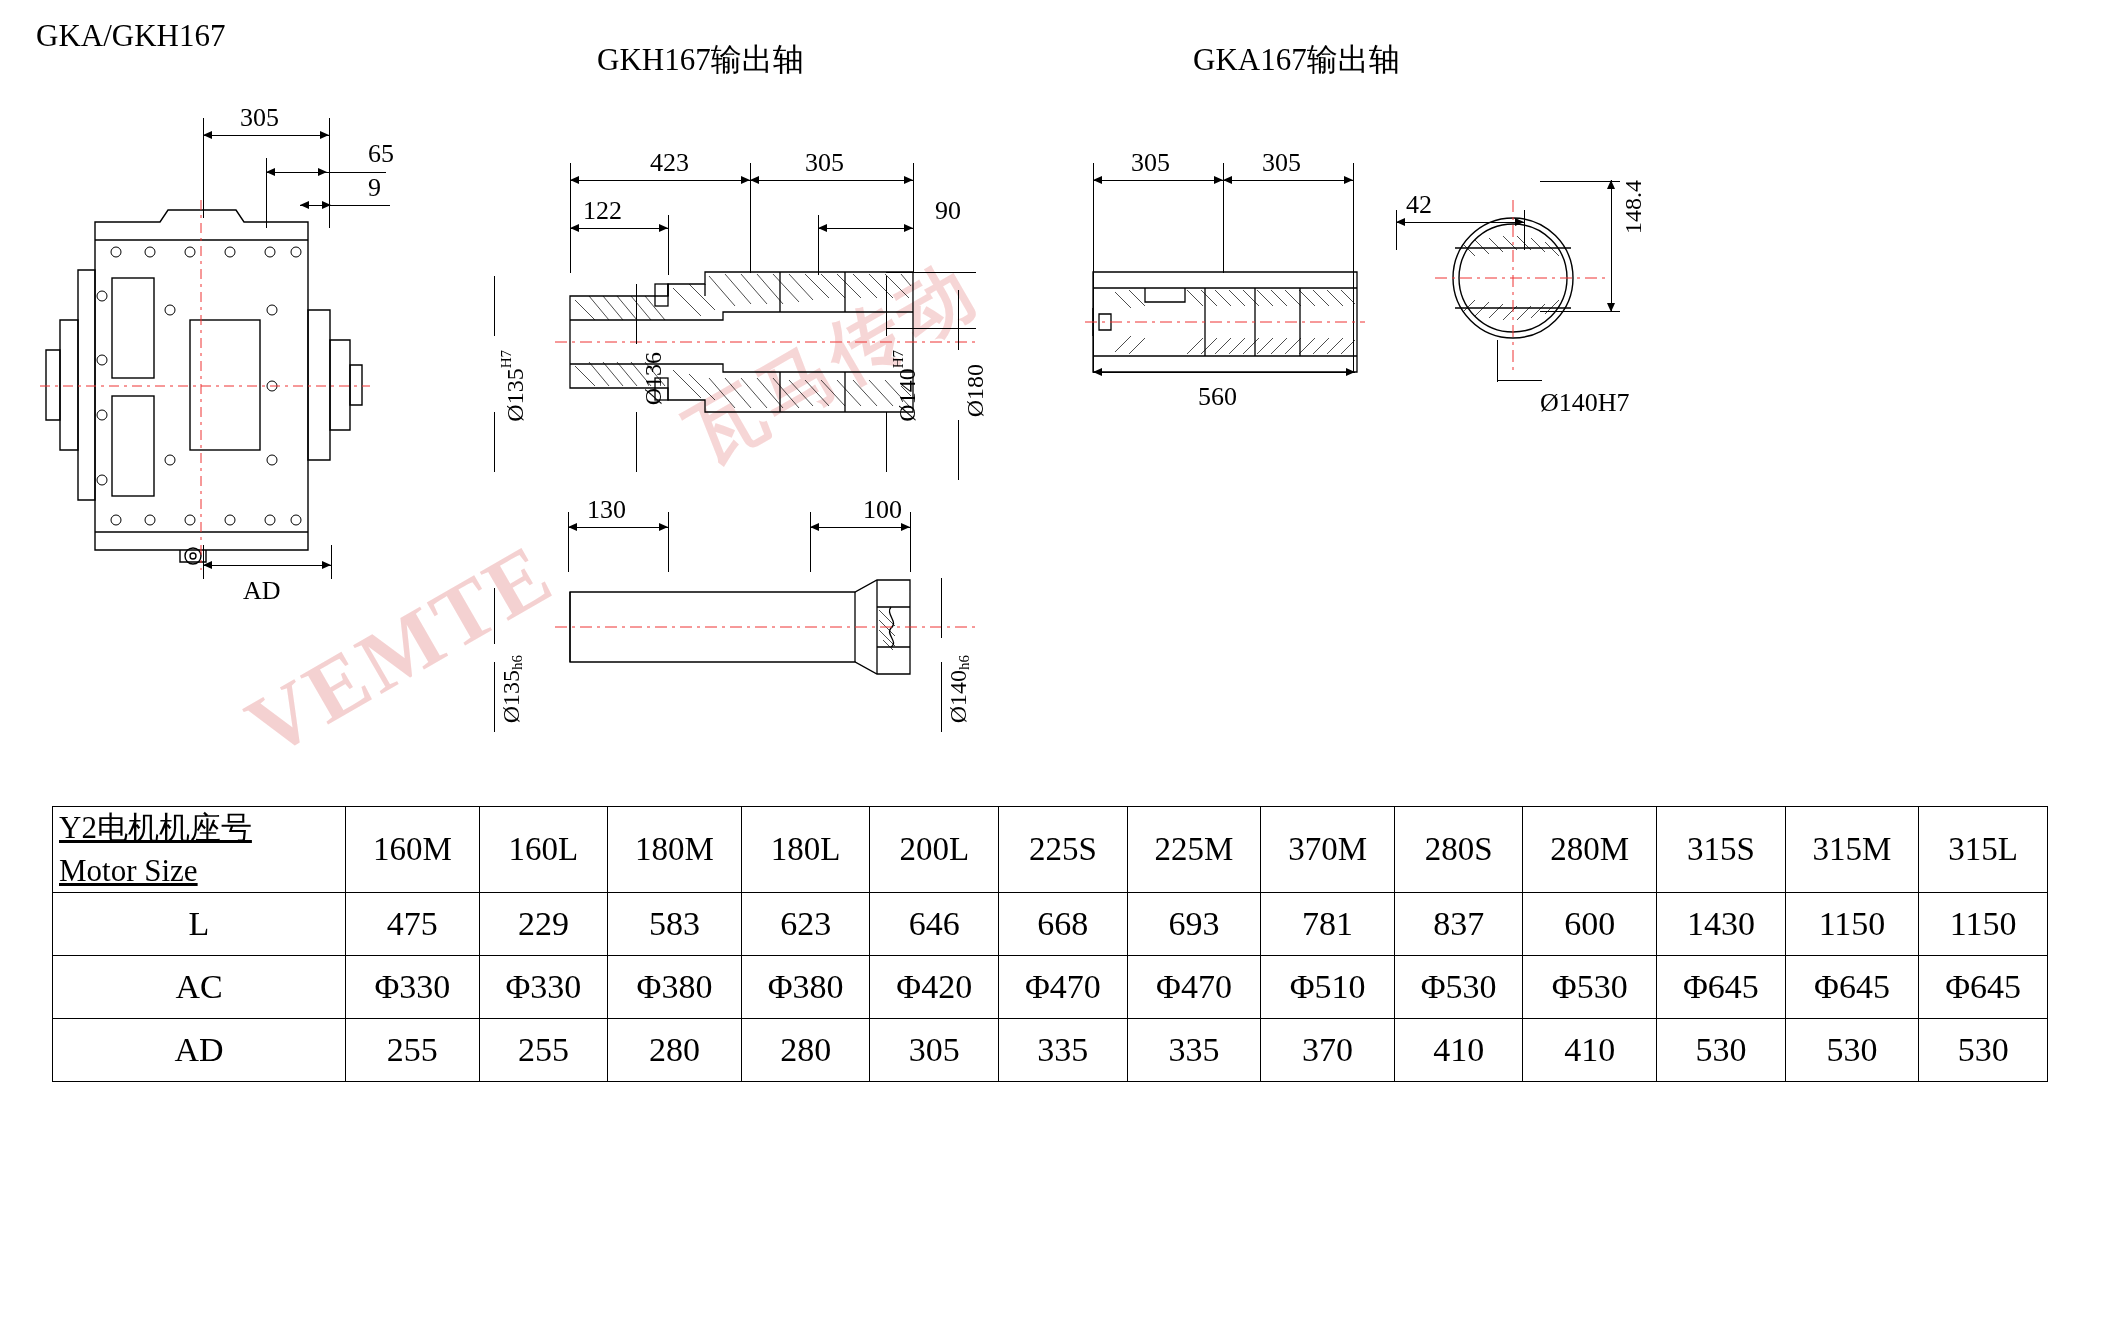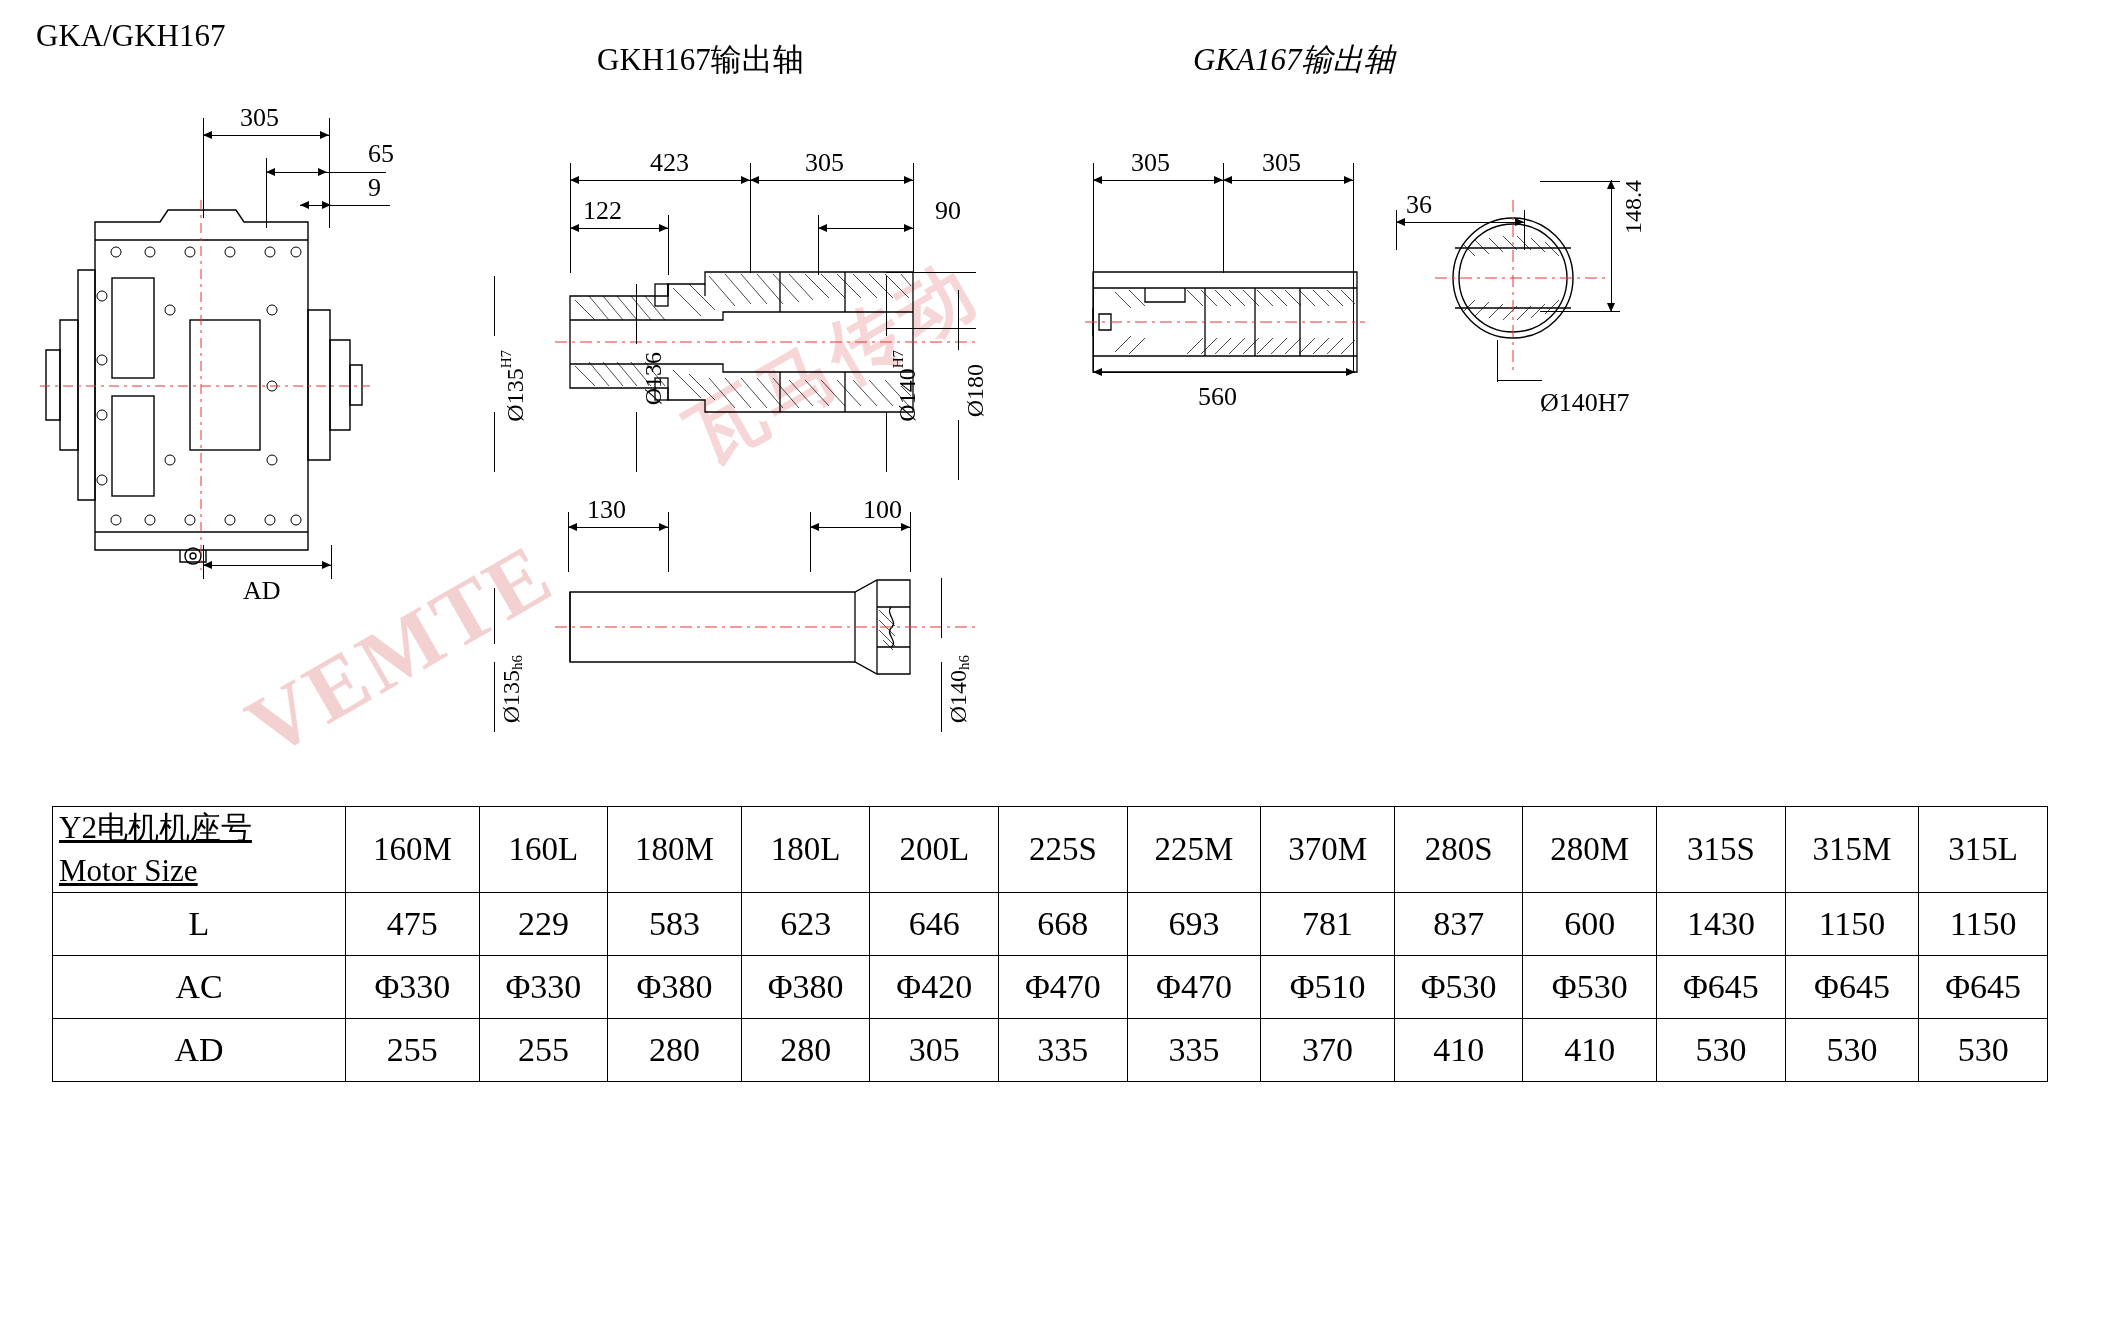--- a/index.html
+++ b/index.html
@@ -29,21 +29,21 @@
   svg{display:block;}
 </style>
 </head>
 <body>
 
 <div class="wm" style="left:230px;top:690px;">VEMTE</div>
 <div class="wm2" style="left:670px;top:400px;">瓦马传动</div>
 
 <div class="abs title" style="left:36px;top:20px;">GKA/GKH167</div>
 <div class="abs title" style="left:597px;top:44px;">GKH167输出轴</div>
-<div class="abs title" style="left:1193px;top:44px;font-style:italic;">GKA167输出轴</div>
+<div class="abs title" style="left:1193px;top:44px;">GKA167输出轴</div>
 
 <div>
 
   <div class="abs lbl" style="left:240px;top:105px;">305</div>
   <div class="exth" style="left:203px;top:135px;width:126px;"></div>
   <div class="arrowL" style="left:203px;top:131px;"></div>
   <div class="arrowR" style="left:320px;top:131px;"></div>
   <div class="ext" style="left:203px;top:118px;height:100px;"></div>
   <div class="ext" style="left:329px;top:118px;height:100px;"></div>
 
@@ -280,21 +280,21 @@
     <g stroke="#e33" stroke-width="1" stroke-dasharray="12 5 3 5">
       <path d="M0 60 L280 60"></path>
     </g>
   </svg>
 
   <div class="abs lbl" style="left:1198px;top:384px;">560</div>
   <div class="exth" style="left:1093px;top:372px;width:262px;"></div>
   <div class="arrowL" style="left:1093px;top:368px;"></div>
   <div class="arrowR" style="left:1346px;top:368px;"></div>
 
-  <div class="abs lbl" style="left:1406px;top:192px;">36</div>
+  <div class="abs lbl" style="left:1406px;top:192px;">42</div>
   <div class="exth" style="left:1396px;top:222px;width:128px;"></div>
   <div class="arrowL" style="left:1396px;top:218px;"></div>
   <div class="arrowR" style="left:1515px;top:218px;"></div>
   <div class="ext" style="left:1396px;top:210px;height:40px;"></div>
   <div class="ext" style="left:1524px;top:210px;height:40px;"></div>
 
   <div class="abs vert" style="left:1620px;top:180px;">148.4</div>
   <div class="ext" style="left:1611px;top:180px;height:132px;"></div>
   <div class="arrowU" style="left:1607px;top:180px;"></div>
   <div class="arrowD" style="left:1607px;top:303px;"></div>

